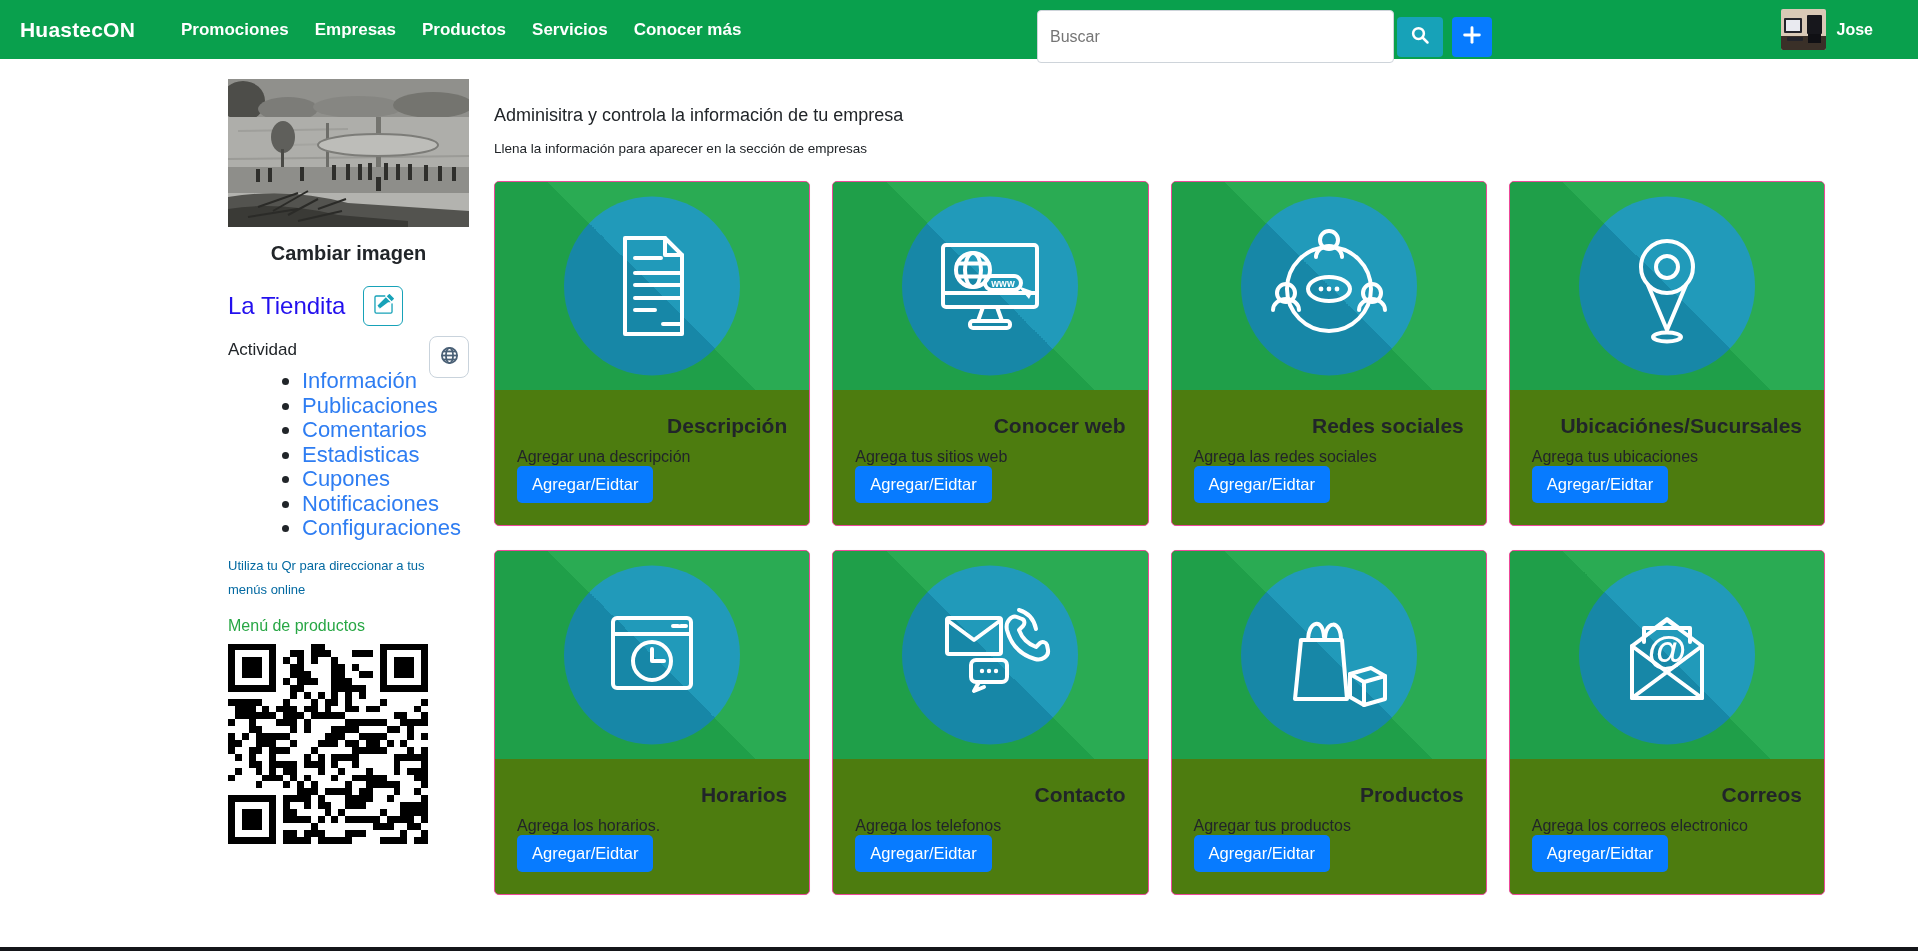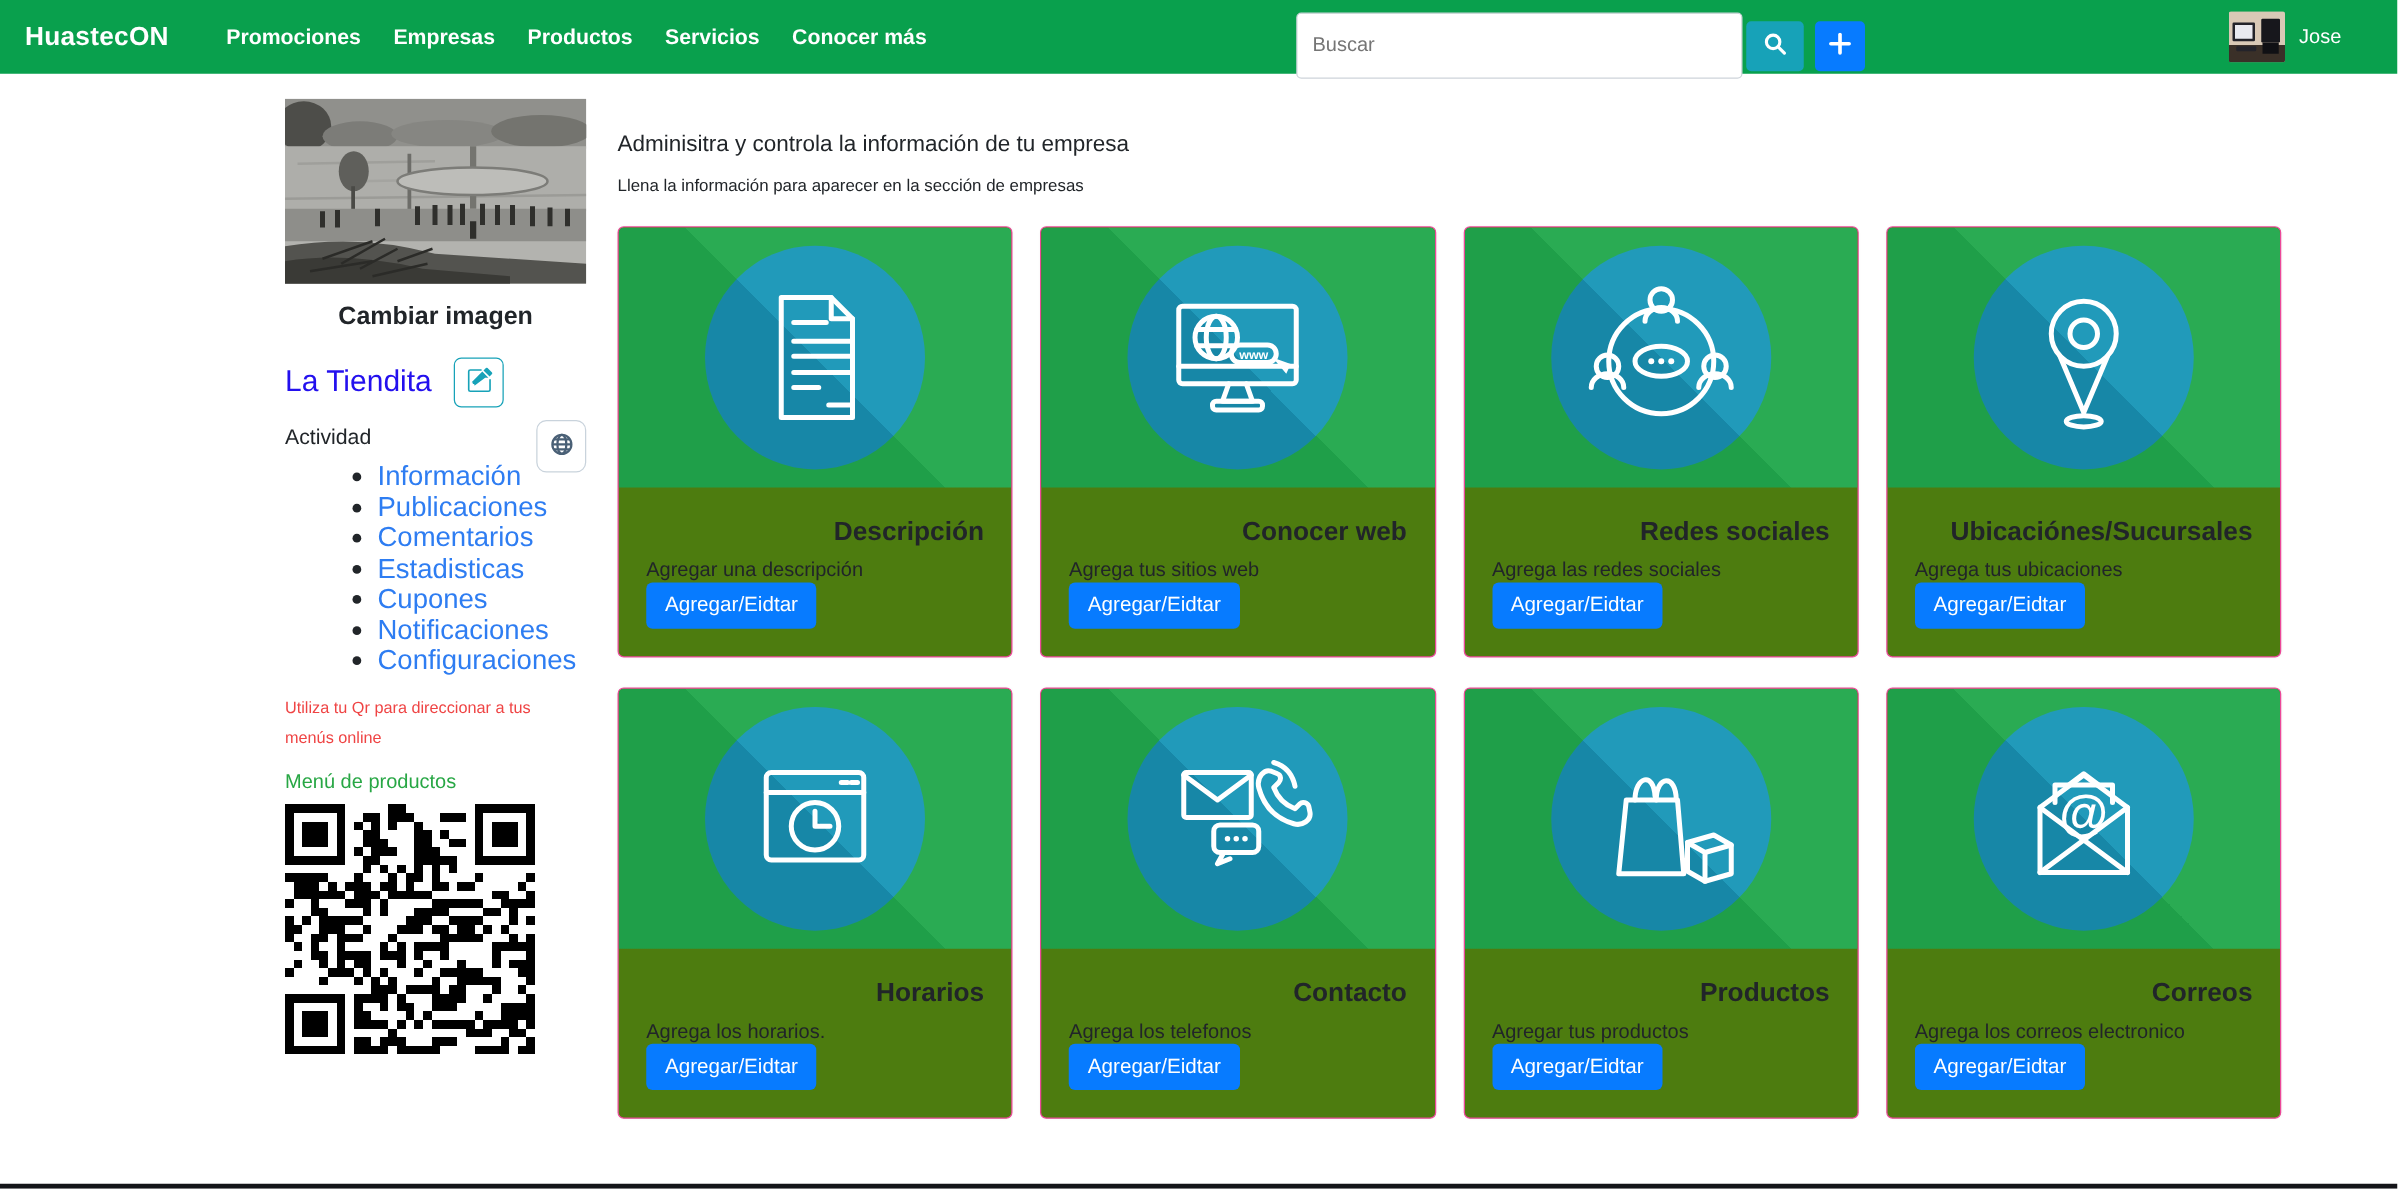--- a/index.html
+++ b/index.html
@@ -26,37 +26,37 @@
   .btn-search {
     width:46px; height:40px; margin-left:3px; background:#17a2b8; border:none; border-radius:4px;
     display:flex; align-items:center; justify-content:center; cursor:pointer;
   }
   .btn-plus {
     width:40px; height:40px; margin-left:9px; background:#077bff; border:none; border-radius:4px;
     display:flex; align-items:center; justify-content:center; cursor:pointer;
   }
   .nav-user { position:absolute; right:45px; top:9px; display:flex; align-items:center; gap:11px; }
   .avatar { width:45px; height:41px; border-radius:2px; overflow:hidden; display:block; cursor:pointer; }
-  .user-name { color:#fff; font-weight:400; font-size:16px; }
+  .user-name { color:#fff; font-weight:700; font-size:16px; }
 
   
   .sidebar { position:absolute; left:228px; top:79px; width:241px; }
   .biz-image { width:241px; height:148px; display:block; cursor:pointer; }
   .change-image { text-align:center; font-weight:700; font-size:20px; margin-top:15px; color:#212529; }
   .name-row { margin-top:21px; display:flex; align-items:center; gap:18px; }
   .biz-name { font-size:24px; color:#2310ee; text-decoration:none; cursor:pointer; }
   .edit-btn { width:40px; height:40px; background:#fff; border:1px solid #17a2b8; border-radius:6px;
               display:flex; align-items:center; justify-content:center; cursor:pointer; }
   .globe-btn { position:absolute; right:0px; top:257px; width:40px; height:42px; background:#fff;
                border:1px solid #c9d3dc; border-radius:8px; display:flex; align-items:center; justify-content:center; cursor:pointer; }
   .activity-title { margin-top:14px; font-size:17px; }
   .activity-list { margin:9px 0 0 0; padding-left:38px; }
   .activity-list li { line-height:24.5px; color:#212529; font-size:22px;margin-left:36px; }
   .activity-list a { color:#2e7df2; text-decoration:none; cursor:pointer; }
-  .qr-note { font-size:13px; line-height:24px; width:200px; color:#ef4444; }
+  .qr-note { font-size:13px; line-height:24px; width:200px; color:#0369a1; }
   .menu-link { display:inline-block; margin-top:2px; color:#28a745; font-size:16px; text-decoration:none; cursor:pointer; }
   .qr-box { margin-top:8px; width:200px; height:201px; }
   .qr-box svg { width:100%; height:100%; display:block; }
 
   
   .main { position:absolute; left:494px; top:79px; right:93px; }
   .main-title { margin:26px 0 0 0; font-size:18px; font-weight:400; color:#212529; }
   .main-subtitle { margin:15px 0 0 0; font-size:13.5px; color:#212529; }
   .grid { margin-top:25px; display:grid; grid-template-columns:repeat(4,1fr); gap:24px 22px; }
 

